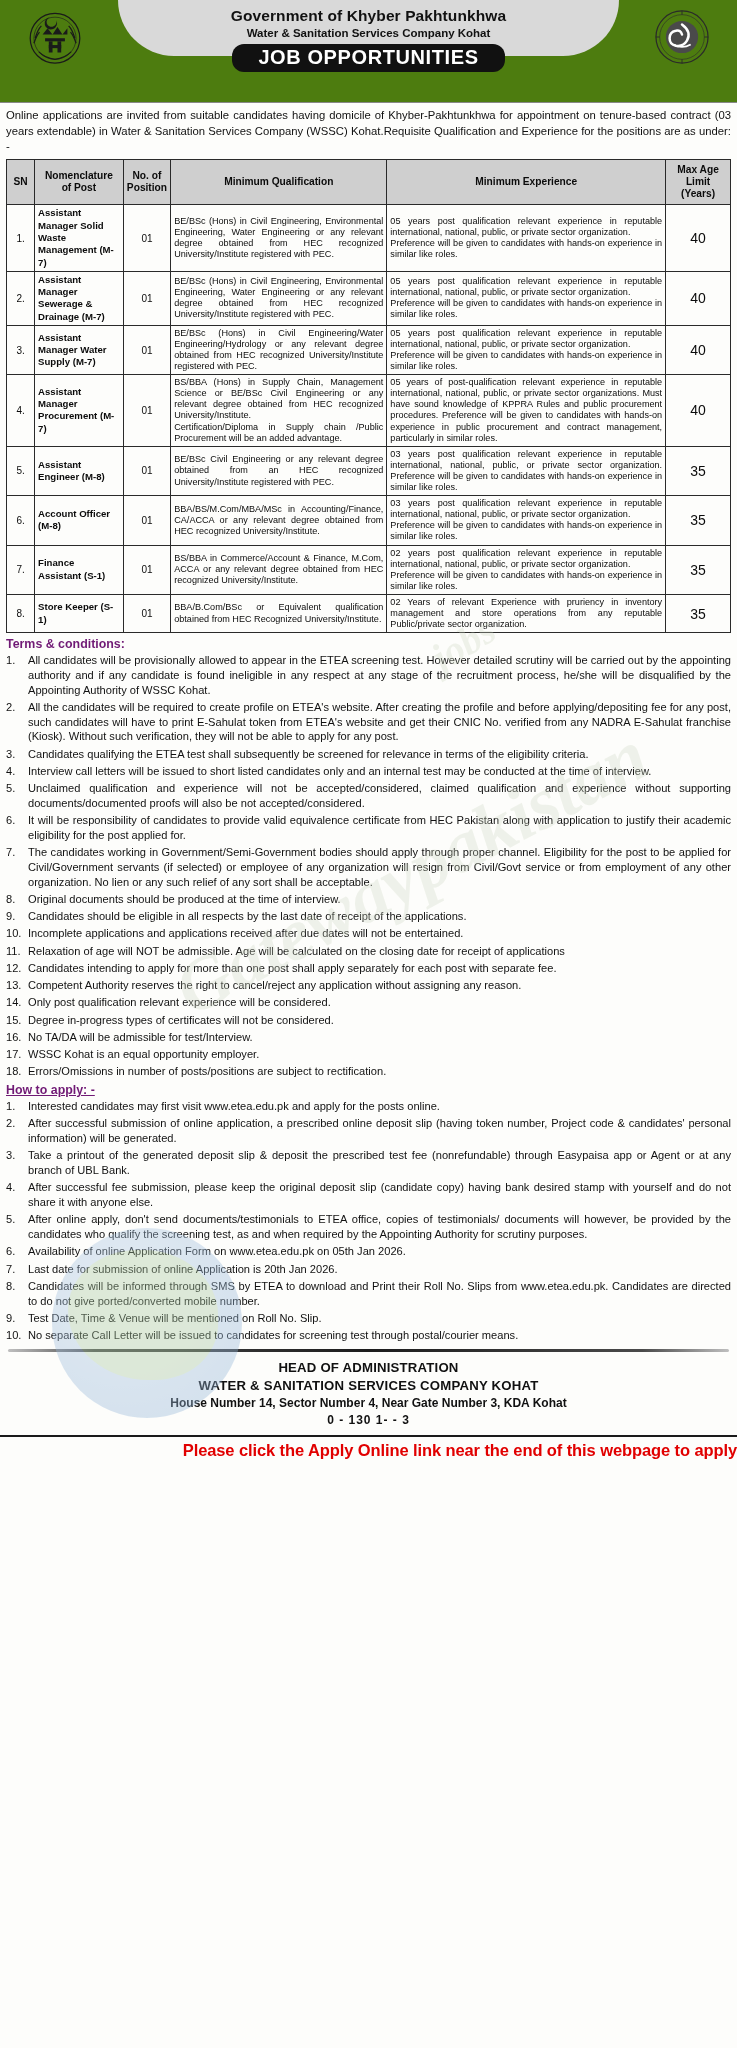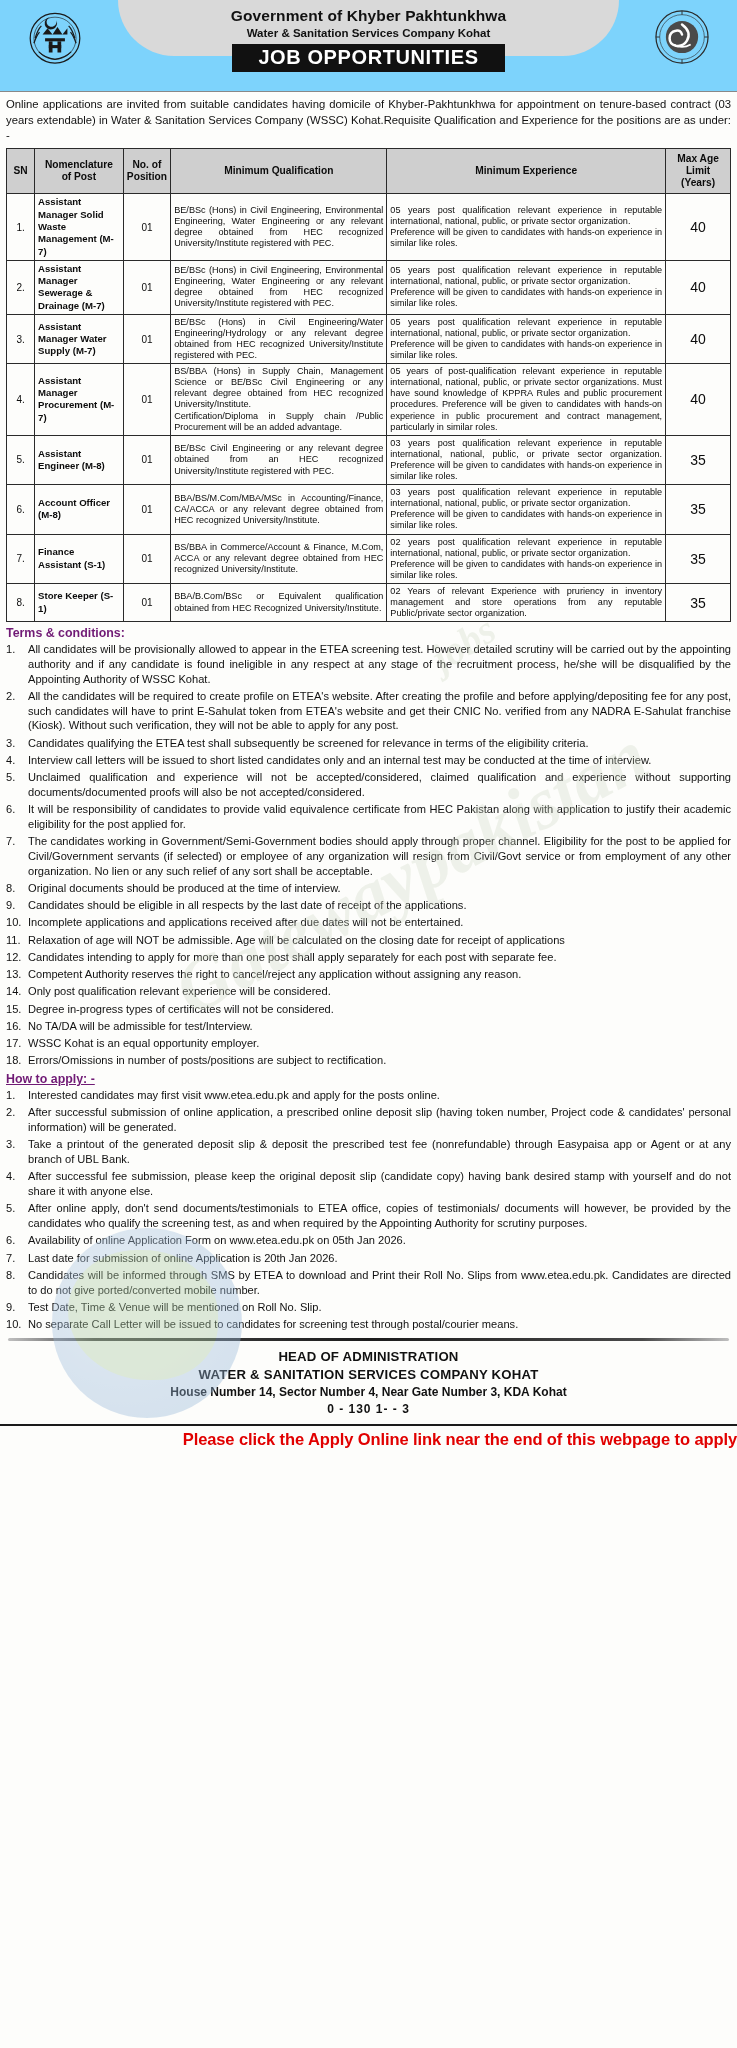--- a/index.html
+++ b/index.html
@@ -17,23 +17,23 @@
     width: 737px;
     min-height: 2048px;
     position: relative;
     background: #fdfdfb;
     overflow: hidden;
   }
 
   
   .masthead {
     position: relative;
-    height: 92px;
+    height: 103px;
     border-bottom: 1px solid #888;
-    background: #7dd3fc;
+    background: #4d7c0f;
   }
   .mast-shade {
     position: absolute;
     left: 118px; right: 118px; top: 0; height: 56px;
     background: #d9d9d9;
     border-radius: 0 0 70px 70px;
   }
   .mast-titles {
     position: absolute;
     left: 0; right: 0; top: 6px;
@@ -58,21 +58,21 @@
     text-align: center;
   }
   .joblabel {
     display: inline-block;
     background: #111;
     color: #fff;
     font-size: 20px;
     font-weight: bold;
     letter-spacing: .6px;
     padding: 2px 26px 3px;
-    border-radius: 0;
+    border-radius: 12px;
   }
   .crest {
     position: absolute;
     top: 6px;
     width: 62px; height: 62px;
   }
   .crest.left { left: 24px; }
   .crest.right { right: 24px; }
 
   

